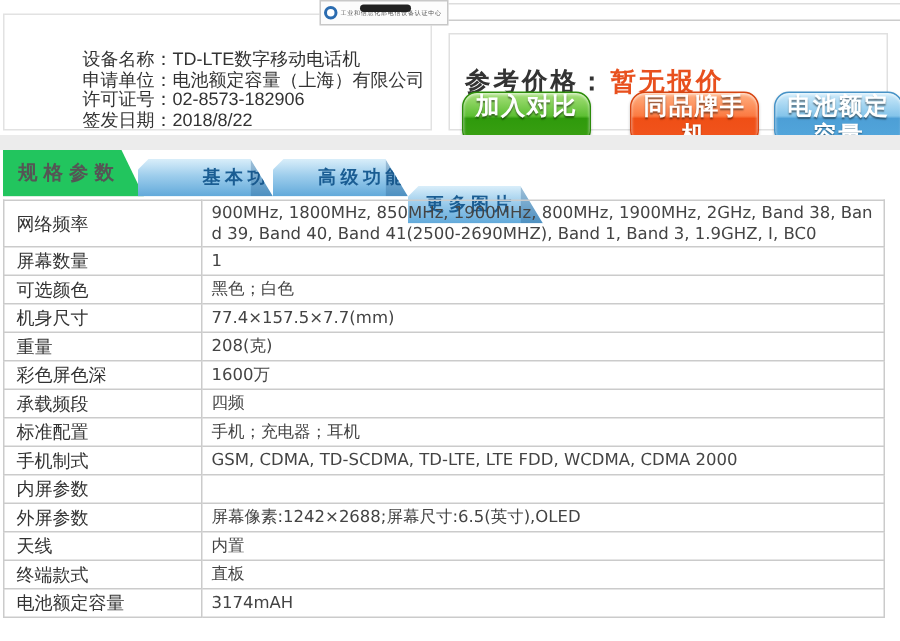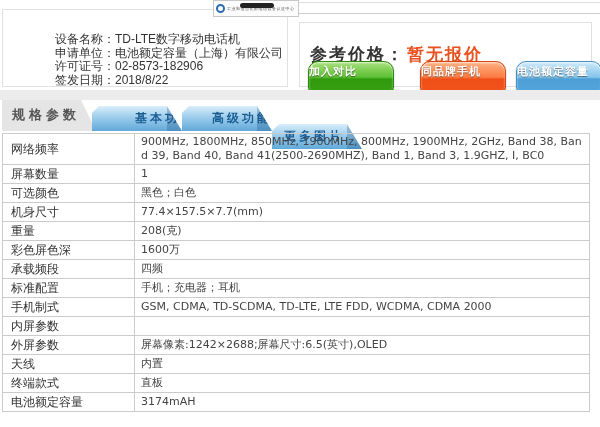--- a/index.html
+++ b/index.html
@@ -33,36 +33,36 @@
     background:#222; border-radius:3px; }
 
   
   .price-panel { left:299px; top:22px; width:293px; height:65px;
     border:1px solid #e0e0e0; background:#fff; }
   .price-line { position:absolute; left:10px; top:20px; font-size:17px; font-weight:bold;
     letter-spacing:2px; }
   .price-line .plabel { color:#333; }
   .price-line .pvalue { color:#e8501e; margin-left:2px; }
   .btn-row { position:absolute; left:8px; top:38px; display:flex; gap:10px; }
-  .btn { display:block; width:86px; height:36px; line-height:19px; 
-    border-radius:10px; color:#fff; font-size:11px; font-weight:bold; letter-spacing:1px;
+  .btn { display:block; width:86px; height:36px; line-height:19px; text-align:center;
+    border-radius:10px; color:#fff; font-size:16px; font-weight:bold; letter-spacing:1px;
     text-shadow:0 1px 1px rgba(0,0,0,.45); cursor:pointer;
     box-shadow: inset 0 1px 2px rgba(255,255,255,.7), 0 1px 2px rgba(0,0,0,.25); }
   .btn.g { background:linear-gradient(180deg,#a8e07c 0%,#5dbf33 45%,#2f9a0c 50%,#3ca114 100%);
     border:1px solid #2c8b0b; }
   .btn.o { background:linear-gradient(180deg,#ffb183 0%,#fb7a42 45%,#ef4f16 50%,#f2551f 100%);
     border:1px solid #d64512;margin-left:16px; }
   .btn.b { background:linear-gradient(180deg,#cdeafa 0%,#84c4ea 45%,#4d9fd6 50%,#54a8dd 100%);
     border:1px solid #4692c6; }
 
   
   .gray-strip { left:0; top:90px; width:600px; height:10px; background:#ececec; }
 
   
-  .tab-active { left:2px; top:100px; width:94px; height:31px; background:#e5e5e5;
+  .tab-active { left:2px; top:100px; width:94px; height:31px; background:#22c55e;
     clip-path:polygon(0 0, calc(100% - 15px) 0, 100% 100%, 0 100%);
     filter:drop-shadow(0 -1px 0 #b5b5b5) drop-shadow(1px 0 0 #b5b5b5) drop-shadow(-1px 0 0 #b5b5b5);
     font-size:13px; font-weight:bold; color:#555; letter-spacing:4px;
     line-height:30px; padding-left:10px; cursor:pointer; }
   .tab-blue { top:106px; height:25px; width:90px;
     background:linear-gradient(180deg,#d9eefa 0%,#9dcdec 45%,#61a9da 100%);
     clip-path:polygon(0 7px, 7px 0, calc(100% - 15px) 0, 100% 100%, 0 100%);
     font-size:12px; font-weight:bold; color:#1a5d93; letter-spacing:3px;
     line-height:24px; padding-left:12px; cursor:pointer; }
   .tab-blue .fold { position:absolute; right:0; top:0; width:15px; height:100%;

